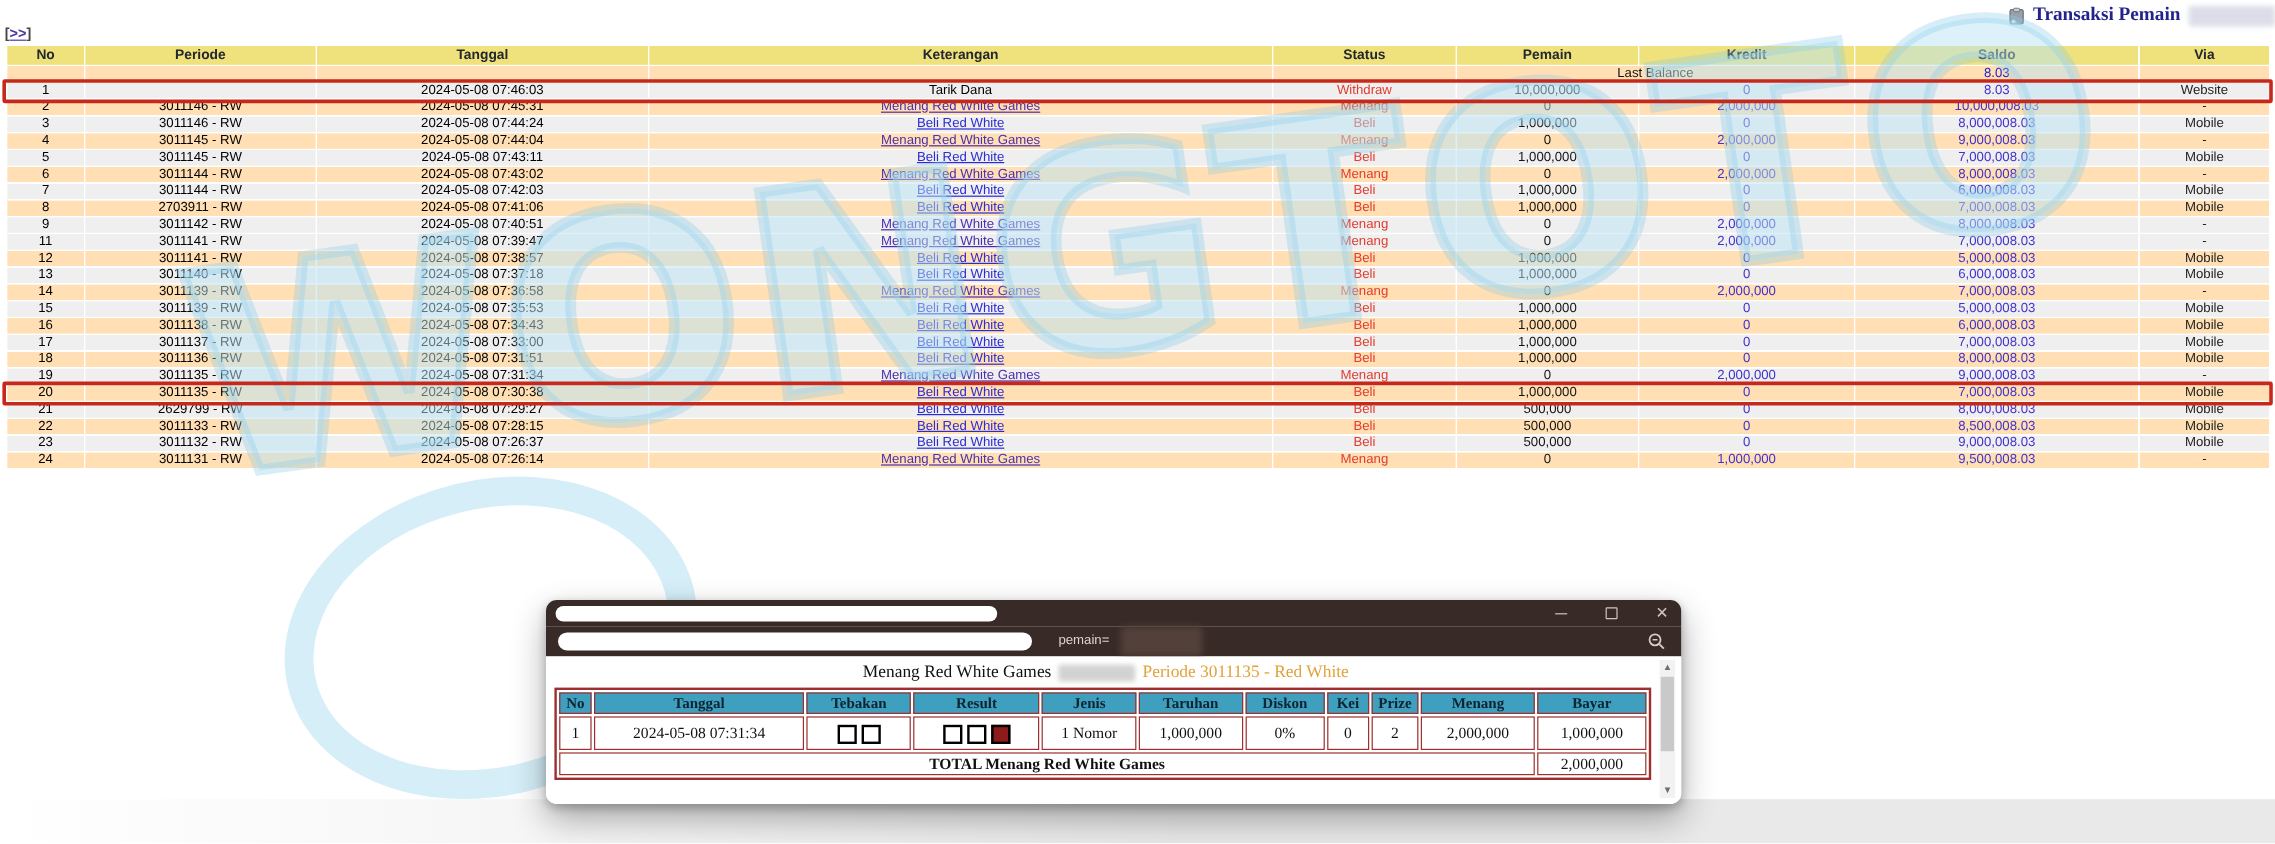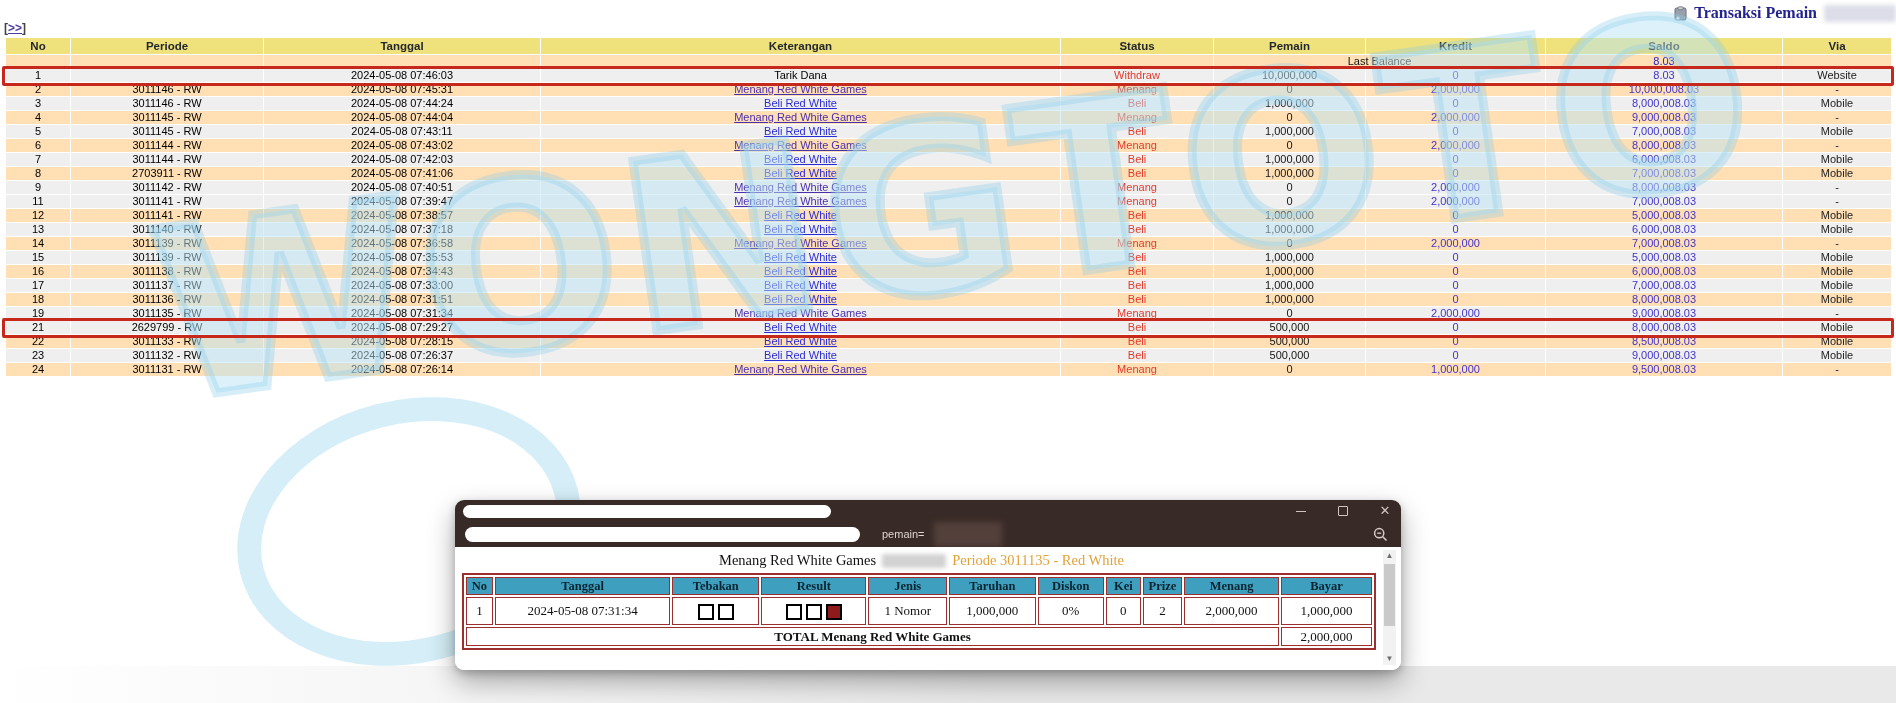--- a/index.html
+++ b/index.html
@@ -340,20 +340,31 @@
         <tr class="r-gray">
           <td class="c-no">19</td>
           <td class="c-periode">3011135 - RW</td>
           <td class="c-tanggal">2024-05-08 07:31:34</td>
           <td class="c-ket"><a class="lnk menang">Menang Red White Games</a></td>
           <td class="c-status">Menang</td>
           <td class="c-debet">0</td>
           <td class="c-amt">2,000,000</td>
           <td class="c-amt">9,000,008.03</td>
           <td class="c-via">-</td>
+        </tr>
+        <tr class="r-peach">
+          <td class="c-no">20</td>
+          <td class="c-periode">3011135 - RW</td>
+          <td class="c-tanggal">2024-05-08 07:30:38</td>
+          <td class="c-ket"><a class="lnk beli">Beli Red White</a></td>
+          <td class="c-status">Beli</td>
+          <td class="c-debet">1,000,000</td>
+          <td class="c-amt">0</td>
+          <td class="c-amt">7,000,008.03</td>
+          <td class="c-via">Mobile</td>
         </tr>
         <tr class="r-gray">
           <td class="c-no">21</td>
           <td class="c-periode">2629799 - RW</td>
           <td class="c-tanggal">2024-05-08 07:29:27</td>
           <td class="c-ket"><a class="lnk beli">Beli Red White</a></td>
           <td class="c-status">Beli</td>
           <td class="c-debet">500,000</td>
           <td class="c-amt">0</td>
           <td class="c-amt">8,000,008.03</td>

